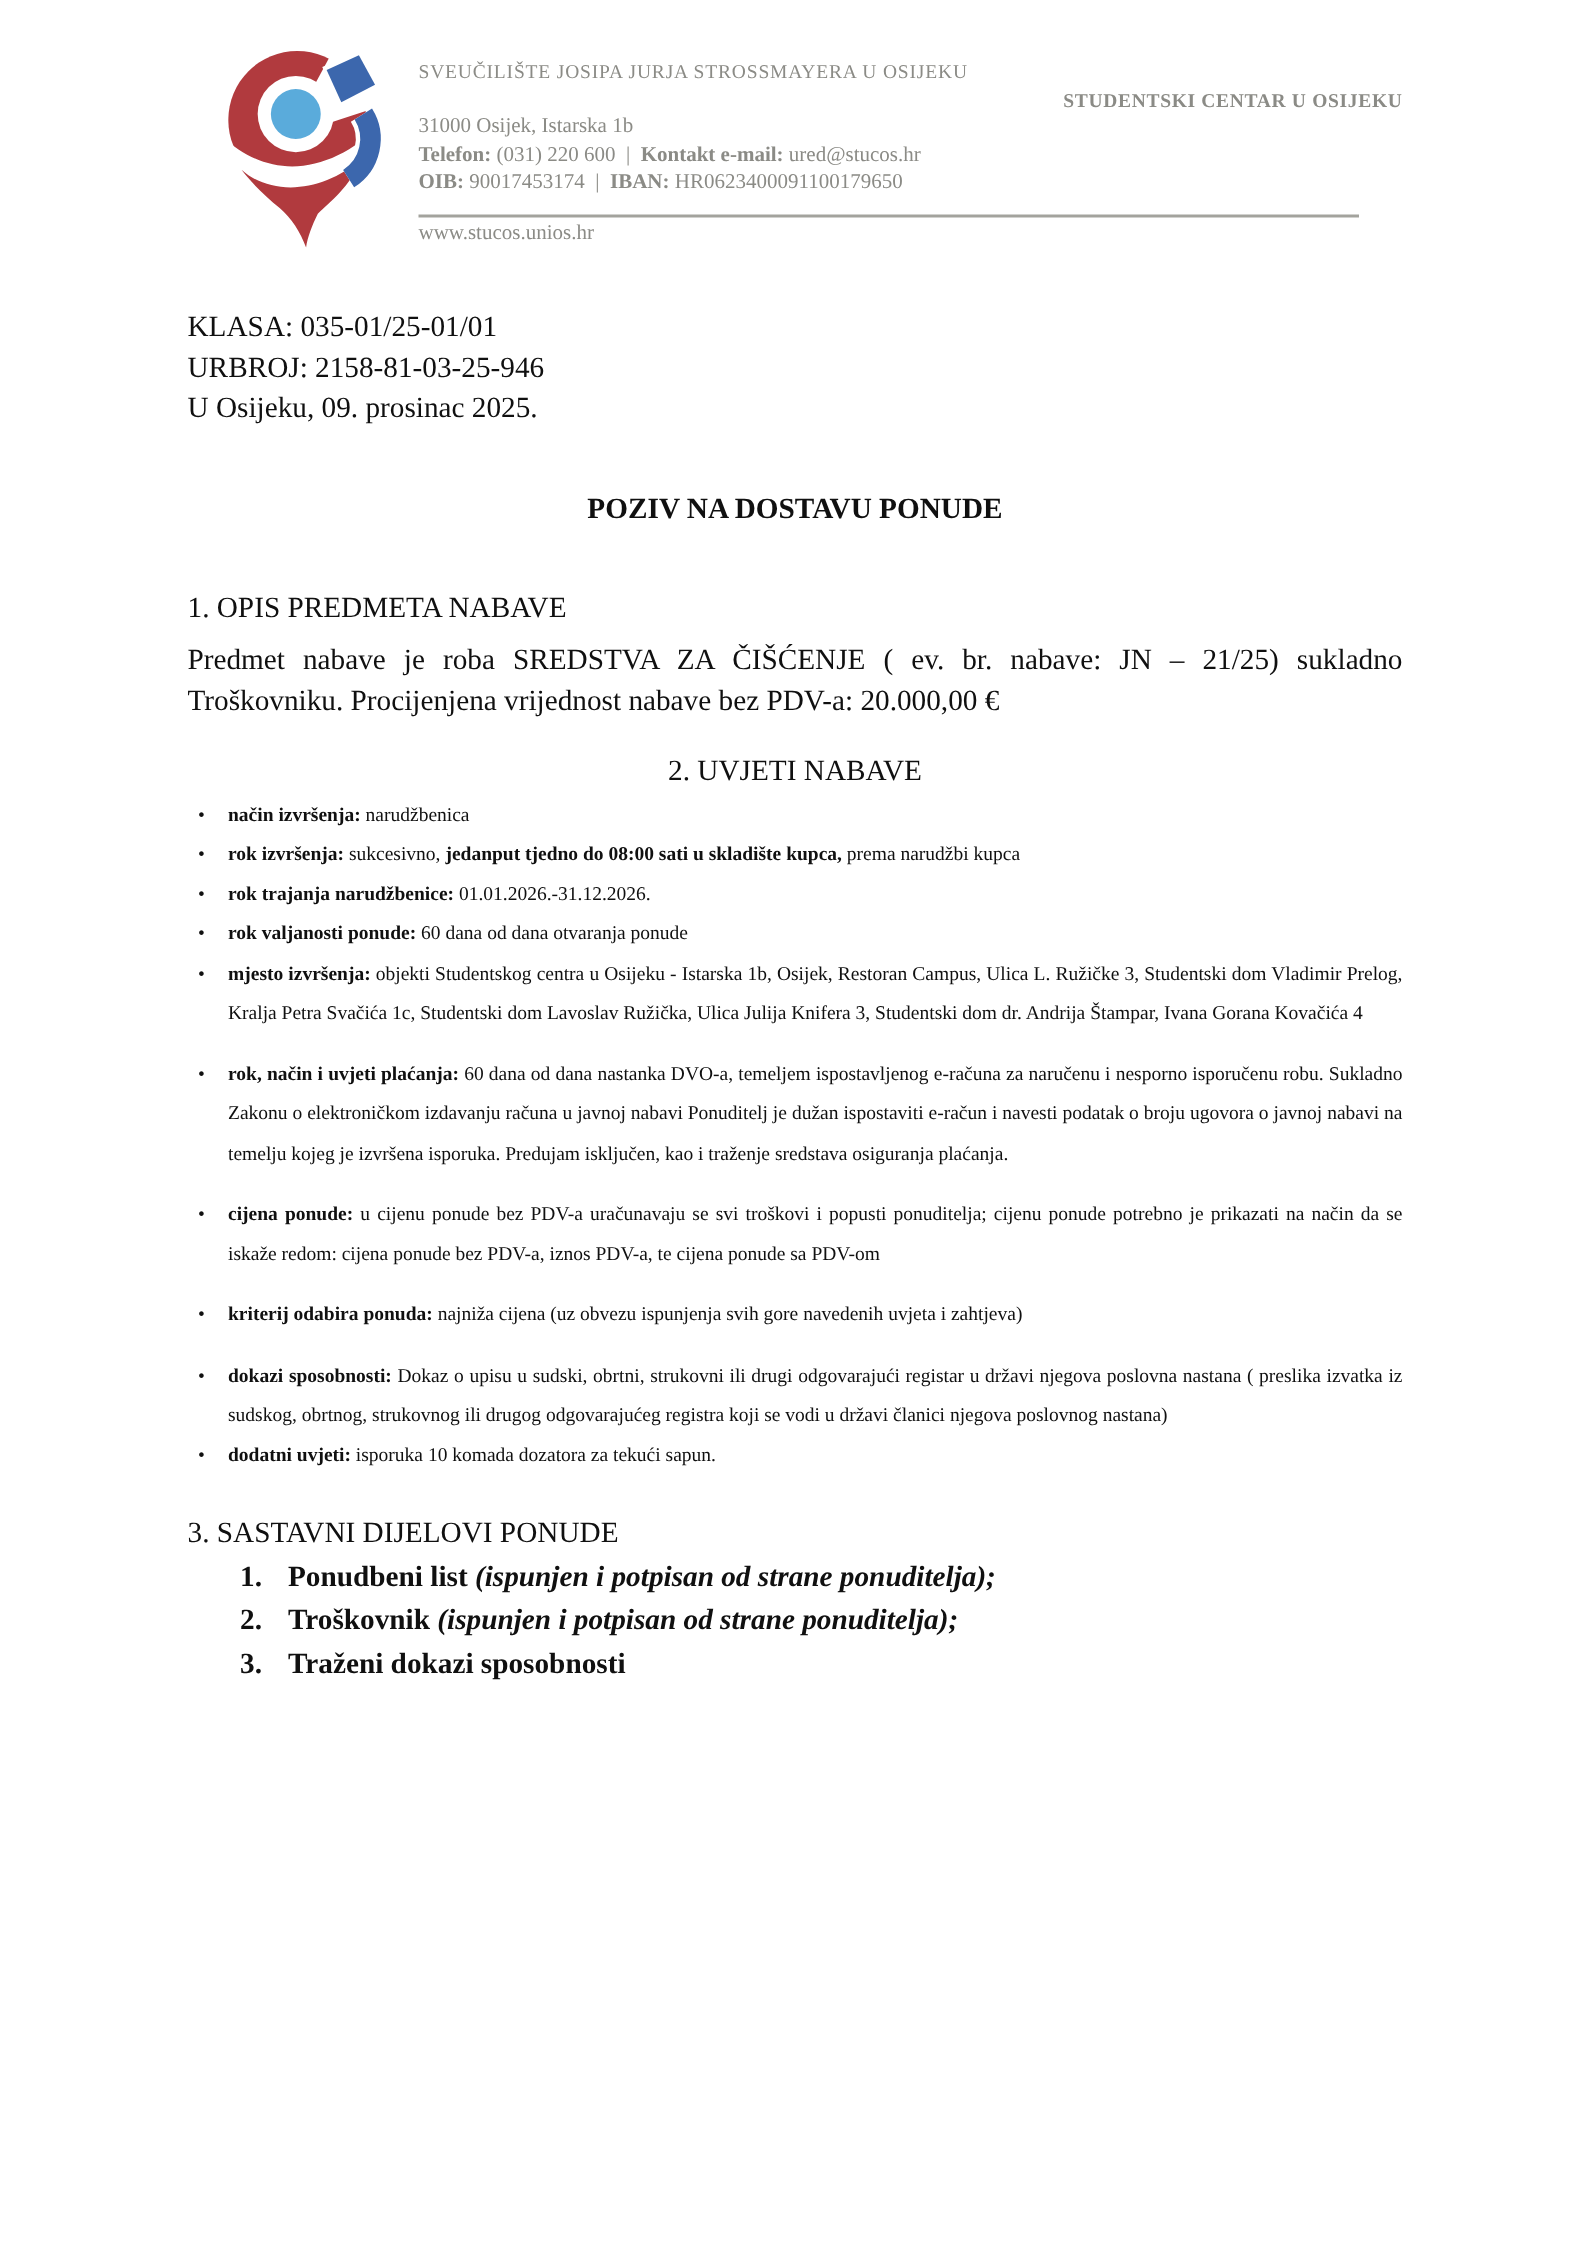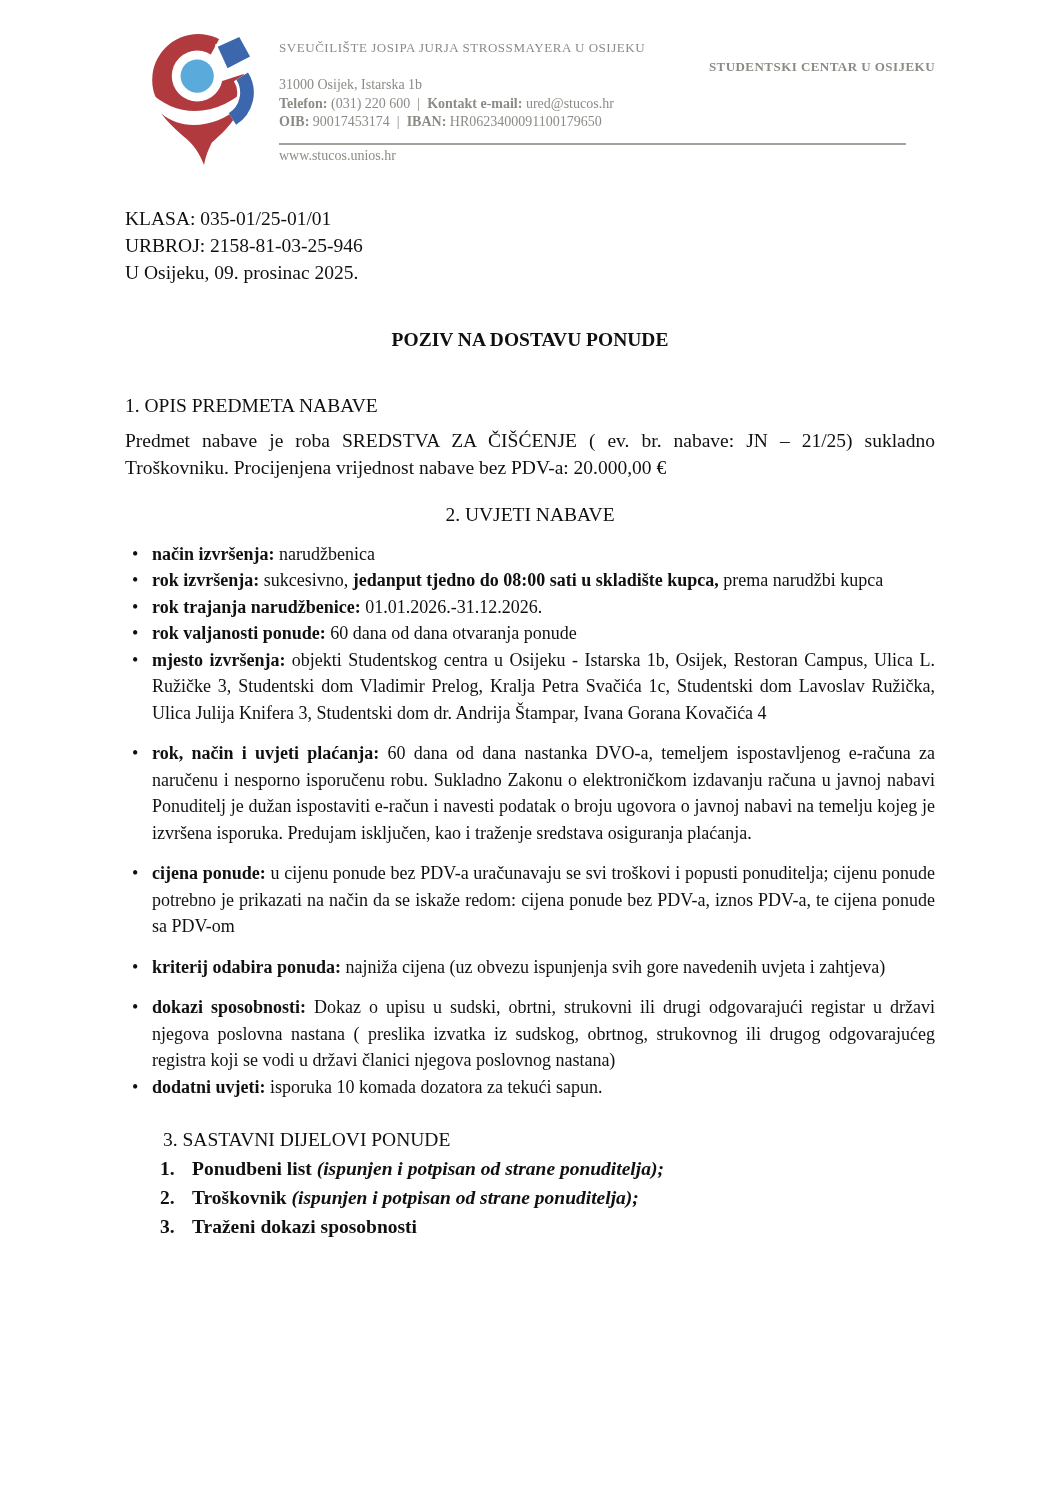--- a/index.html
+++ b/index.html
@@ -18,23 +18,23 @@
   .lh-sep   { margin:0 7px; }
   .lh-rule  { border:0; border-top:2px solid #a3a39d; width:627px; margin:11px 0 0 0; }
   .lh-web   { font-size:14px; margin-top:2px; }
   .b { font-weight:bold; }
   
   .ref { margin-top:37px; font-size:19.5px; line-height:27px; }
   .doc-title { margin-top:40px; text-align:center; font-weight:bold; font-size:19.5px; line-height:27px; }
   .sec-heading { font-weight:normal; font-size:19.5px; line-height:27px; }
   .s1 { margin-top:39px; }
   .s2 { margin-top:14px;text-align:center; }
-  .s3 { margin-top:26px;margin-left:38px; }
+  .s3 { margin-top:26px; }
   .para { margin-top:9px; font-size:19.5px; line-height:26.5px; text-align:justify; }
-  ul.bullets { list-style:none; margin:13px 0 0 0; padding:0; font-size:18px; line-height:26.5px; }
+  ul.bullets { list-style:none; margin:2px 0 0 0; padding:0; font-size:13px; line-height:26.5px; }
   ul.bullets li { position:relative; padding-left:27px; }
   ul.bullets li::before { content:"\2022"; position:absolute; left:7px; top:0; }
   li.gap { margin-top:14px; }
   li.just { text-align:justify; }
   .intro { margin-top:15px; font-size:19.5px; line-height:27px; }
   .num-list { margin-top:1px; font-size:19.5px; line-height:29px; }
   .num-item { position:relative; padding-left:67px; }
   .num { position:absolute; left:35px; font-weight:bold; }
   .item-title { font-weight:bold; }
   .item-note { font-weight:bold; font-style:italic; }

